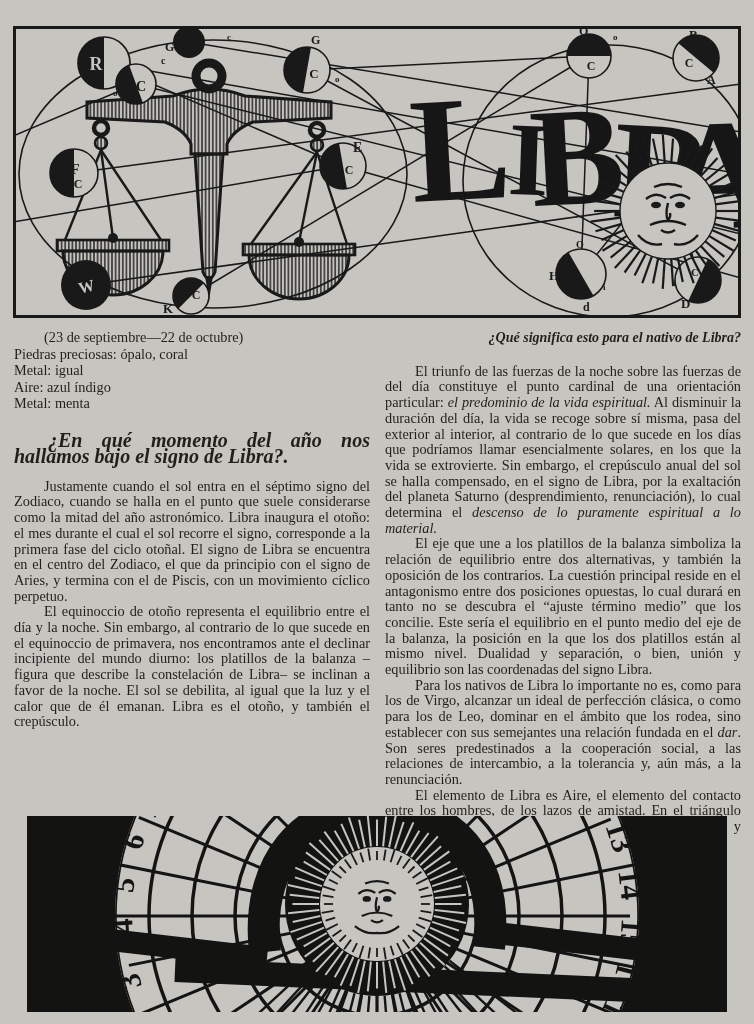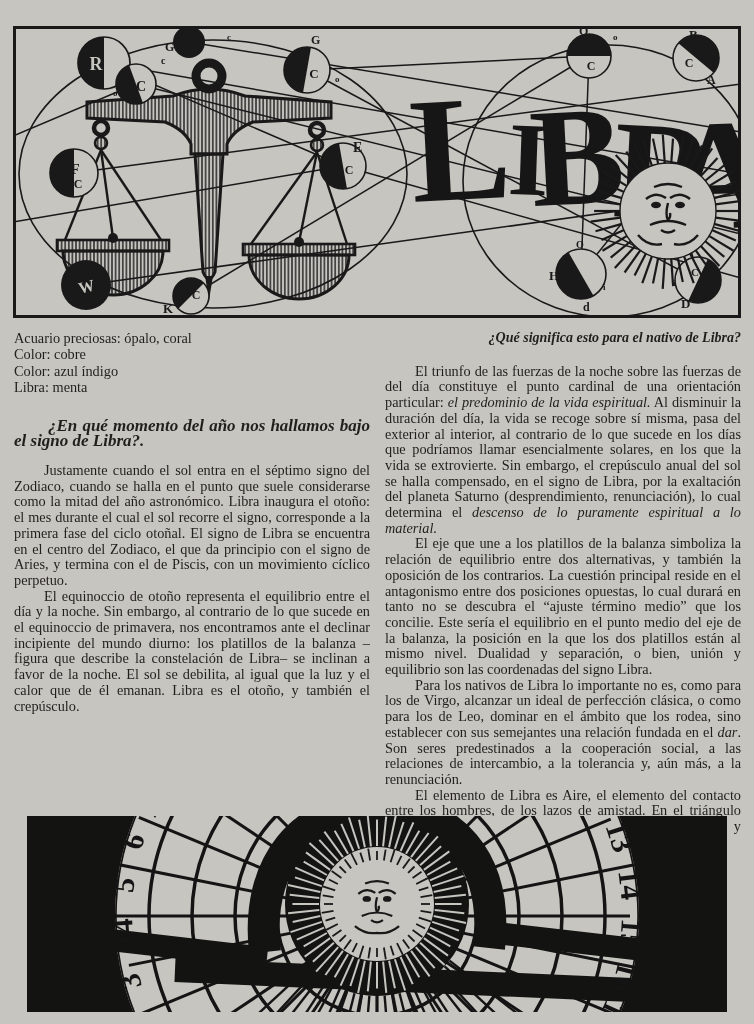--- a/index.html
+++ b/index.html
@@ -8,21 +8,21 @@
     background:#c7c5c0; overflow:hidden;
     font-family:"Liberation Serif", serif; color:#201f1c;
   }
   svg text{font-family:"Liberation Serif", serif;}
   .col{position:absolute; text-align:justify; font-size:14.3px; line-height:15.7px;}
   .col p{margin:0; text-indent:30px;}
   #col-left{left:14px; top:330px; width:356px;}
   #col-right{left:385px; top:330px; width:356px;}
   .date{margin:0 0 34px 0;}
   .attrs{list-style:none; margin:0 0 22px 0; padding:0; line-height:16.4px;}
-  .lhead{font-style:italic; font-weight:bold; font-size:17px;
+  .lhead{font-style:italic; font-weight:bold; font-size:20px;
          margin:0 0 14px 0; text-indent:34px; text-align:justify;}
   .rhead{font-style:italic; font-weight:bold; font-size:14px;
          margin:0 0 18px 0; text-indent:32px; text-align:right;}
   #top-art{position:absolute; left:13px; top:26px;}
   #bottom-art{position:absolute; left:27px; top:816px;}
 </style>
 </head>
 <body>
 
 <div class="page">
@@ -244,25 +244,26 @@
         <path d="M-30,24 Q-20,36 -6,33"></path>
         <path d="M6,33 Q20,36 30,24"></path>
         <path d="M0,-8 Q-3,4 0,9 Q3,6 2,2"></path>
       </g>
       <ellipse cx="-12" cy="-6" rx="5" ry="3.2" fill="#191919"></ellipse>
       <ellipse cx="12" cy="-6" rx="5" ry="3.2" fill="#191919"></ellipse>
     </g>
   </svg>
 
   <div class="col" id="col-left">
+    <p class="date">(23 de septiembre—22 de octubre)</p>
     <ul class="attrs">
-      <li>Acuario preciosas: ópalo, coral</li>
-      <li>Color: cobre</li>
-      <li>Color: azul índigo</li>
-      <li>Libra: menta</li>
+      <li>Piedras preciosas: ópalo, coral</li>
+      <li>Metal: igual</li>
+      <li>Aire: azul índigo</li>
+      <li>Metal: menta</li>
     </ul>
     <h3 class="lhead">¿En qué momento del año nos hallamos bajo el signo de Libra?.</h3>
     <p>Justamente cuando el sol entra en el séptimo signo del Zodiaco, cuando se halla en el punto que suele considerarse como la mitad del año astronómico. Libra inaugura el otoño: el mes durante el cual el sol recorre el signo, corresponde a la primera fase del ciclo otoñal. El signo de Libra se encuentra en el centro del Zodiaco, el que da principio con el signo de Aries, y termina con el de Piscis, con un movimiento cíclico perpetuo.</p>
     <p>El equinoccio de otoño representa el equilibrio entre el día y la noche. Sin embargo, al contrario de lo que sucede en el equinoccio de primavera, nos encontramos ante el declinar incipiente del mundo diurno: los platillos de la balanza –figura que describe la constelación de Libra– se inclinan a favor de la noche. El sol se debilita, al igual que la luz y el calor que de él emanan. Libra es el otoño, y también el crepúsculo.</p>
   </div>
 
   <div class="col" id="col-right">
     <h3 class="rhead">¿Qué significa esto para el nativo de Libra?</h3>
     <p>El triunfo de las fuerzas de la noche sobre las fuerzas de del día constituye el punto cardinal de una orientación particular: <i>el predominio de la vida espiritual.</i> Al disminuir la duración del día, la vida se recoge sobre sí misma, pasa del exterior al interior, al contrario de lo que sucede en los días que podríamos llamar esencialmente solares, en los que la vida se extrovierte. Sin embargo, el crepúsculo anual del sol se halla compensado, en el signo de Libra, por la exaltación del planeta Saturno (desprendimiento, renunciación), lo cual determina el <i>descenso de lo puramente espiritual a lo material.</i></p>
     <p>El eje que une a los platillos de la balanza simboliza la relación de equilibrio entre dos alternativas, y también la oposición de los contrarios. La cuestión principal reside en el antagonismo entre dos posiciones opuestas, lo cual durará en tanto no se descubra el “ajuste término medio” que los concilie. Este sería el equilibrio en el punto medio del eje de la balanza, la posición en la que los dos platillos están al mismo nivel. Dualidad y separación, o bien, unión y equilibrio son las coordenadas del signo Libra.</p>

